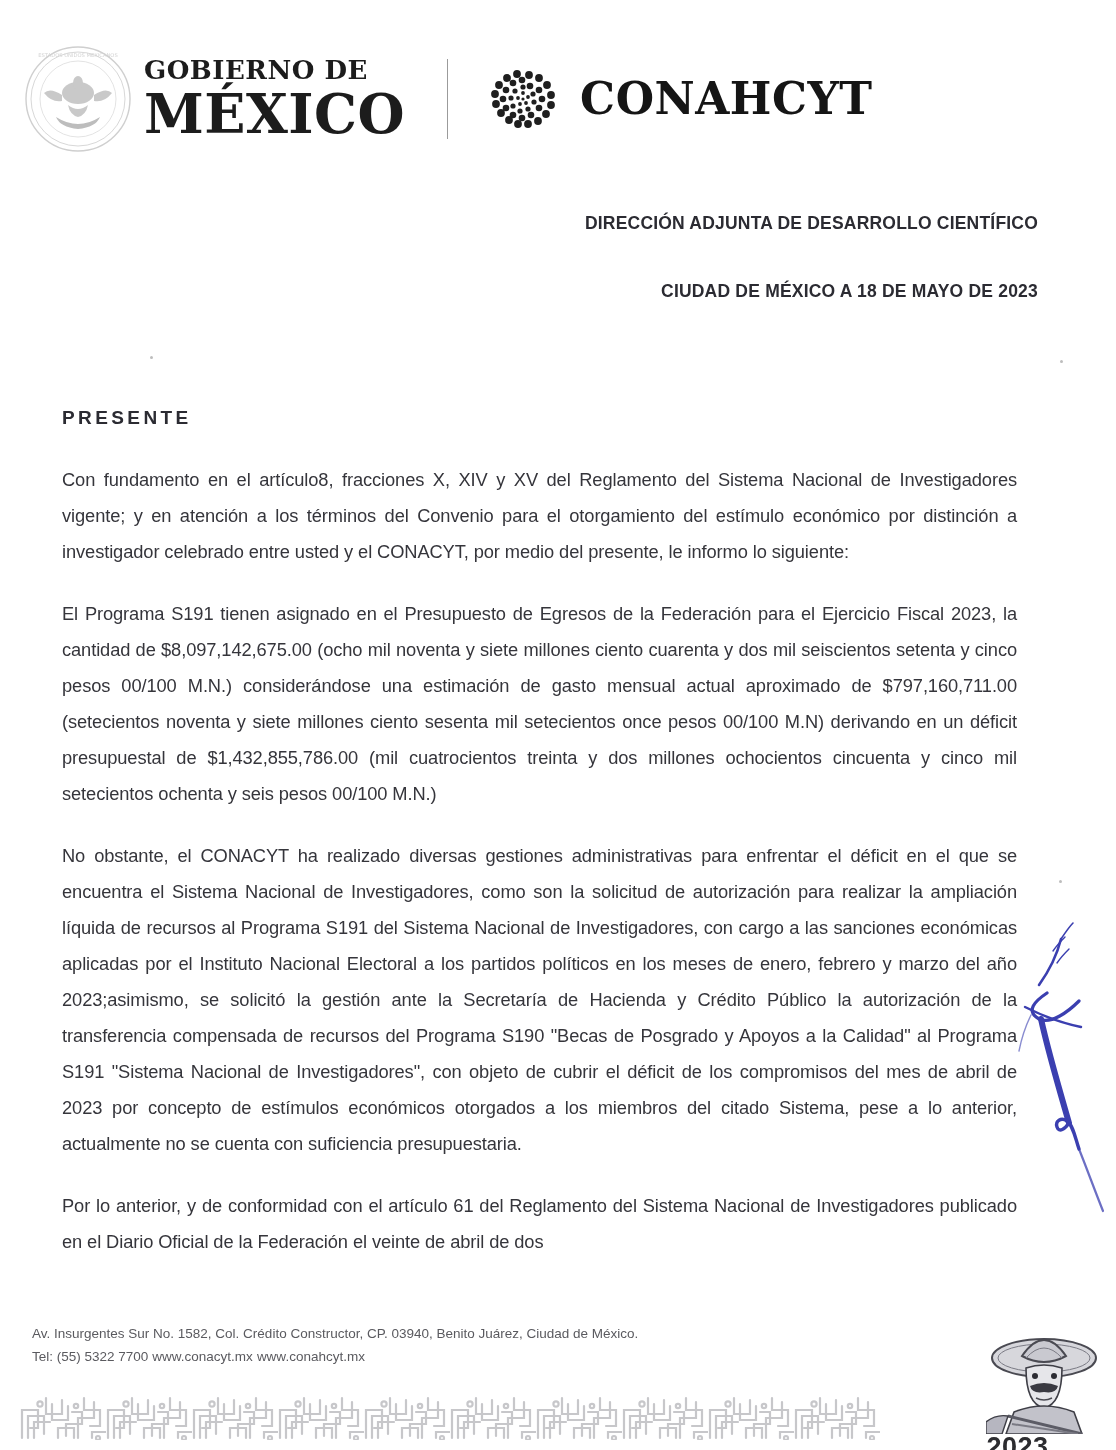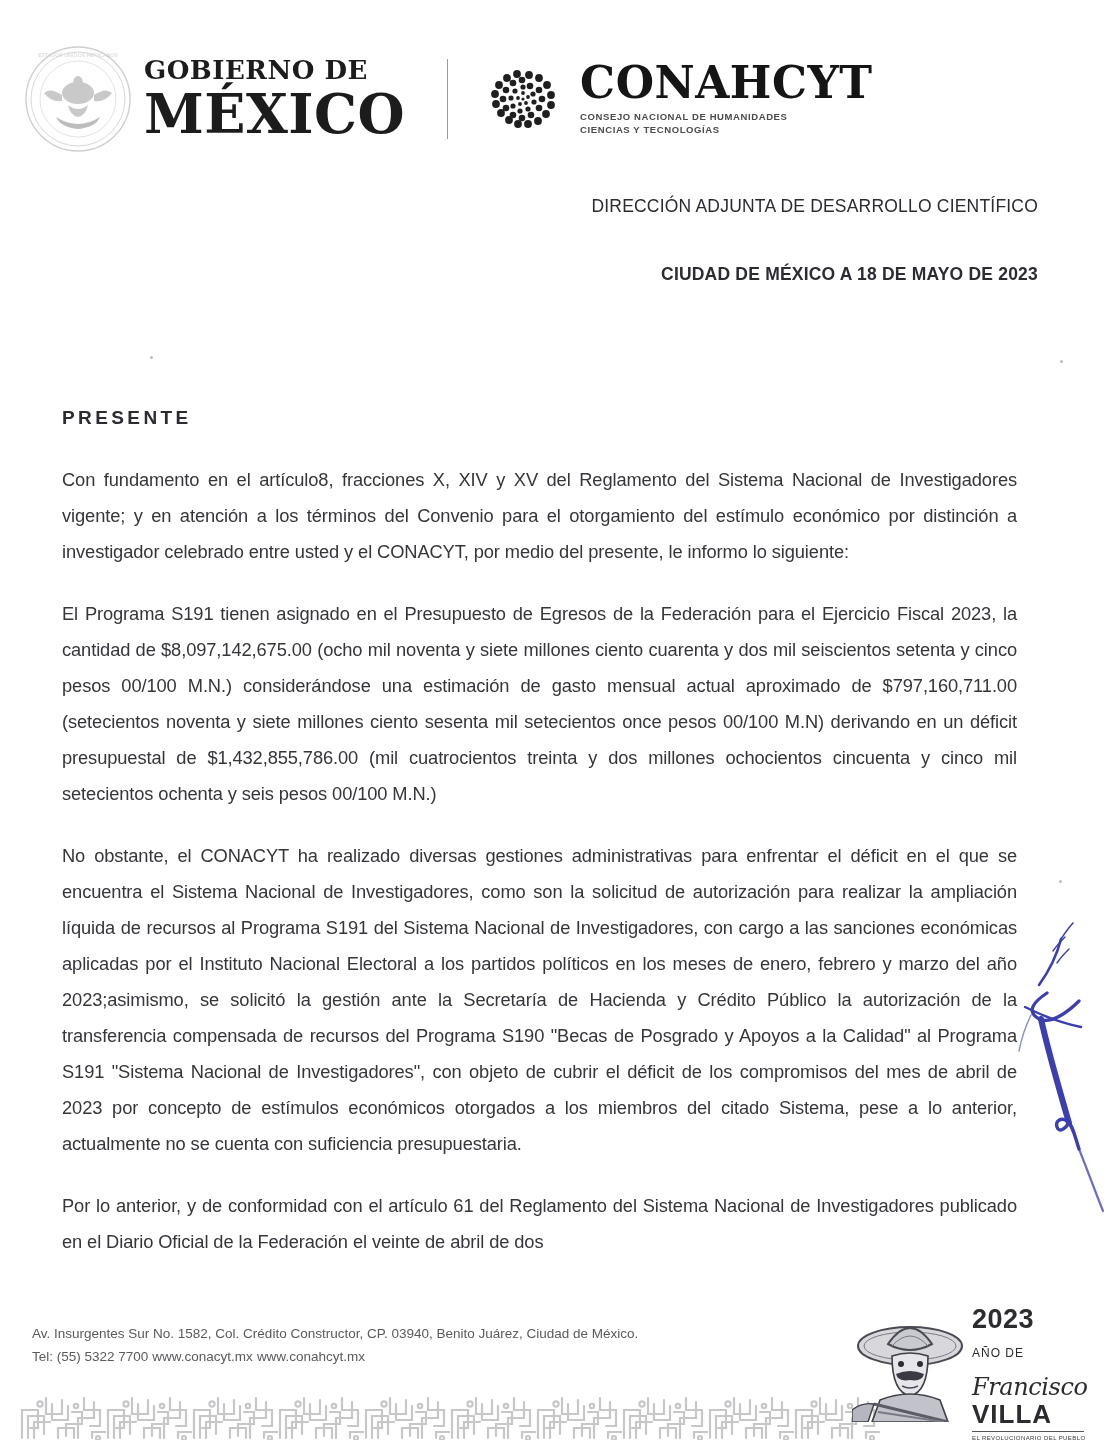--- a/index.html
+++ b/index.html
@@ -94,24 +94,25 @@
   
   .addressee {
     position: absolute;
     right: 78px;
     top: 196px;
     text-align: right;
     width: 620px;
   }
   .dept-line {
     font-family: "Liberation Sans", sans-serif;
-    font-weight: normal;
+    font-weight: bold;
     font-size: 17.5px;
     letter-spacing: 0.2px;
     color: #2b2b32;
+    margin-top: 17px;
   }
   .date-line {
     font-family: "Liberation Sans", sans-serif;
     font-weight: bold;
     font-size: 17.5px;
     letter-spacing: 0.2px;
     color: #2b2b32;
     margin-top: 47px;
   }
 
@@ -178,25 +179,26 @@
     position: absolute;
     left: 20px;
     bottom: 10px;
     width: 860px;
     height: 46px;
     opacity: 0.55;
   }
   .villa {
     position: absolute;
     right: 14px;
-    bottom: 24px;
+    bottom: 12px;
     width: 250px;
     height: 120px;
     display: flex;
-    align-items: flex-start;
+    align-items: flex-end;
+    flex-direction: column;
   }
   .villa-portrait { width: 116px; height: 116px; flex: none; }
   .villa-text {
     margin-left: 4px;
     color: #2c2c30;
     line-height: 1;
   }
   .villa-year {
     font-family: "Liberation Sans", sans-serif;
     font-weight: bold;
@@ -323,24 +325,20 @@
           <circle cx="15" cy="38" r="3.9"></circle>
             <circle cx="19" cy="29" r="3.9"></circle>
           <circle cx="27" cy="22" r="3.9"></circle>
             <circle cx="37" cy="18" r="3.9"></circle>
         </g>
       </svg>
     </div>
 
     <div class="cona-text">
       <div class="cona-name">CONAHCYT</div>
-      <div class="cona-sub">
-        <div>CONSEJO NACIONAL DE HUMANIDADES</div>
-        <div>CIENCIAS Y TECNOLOGÍAS</div>
-      </div>
     </div>
   </div>
 
   <div class="addressee">
     <div class="dept-line">DIRECCIÓN ADJUNTA DE DESARROLLO CIENTÍFICO</div>
     <div class="date-line">CIUDAD DE MÉXICO A 18 DE MAYO DE 2023</div>
   </div>
 
   <div class="presente">PRESENTE</div>
 

